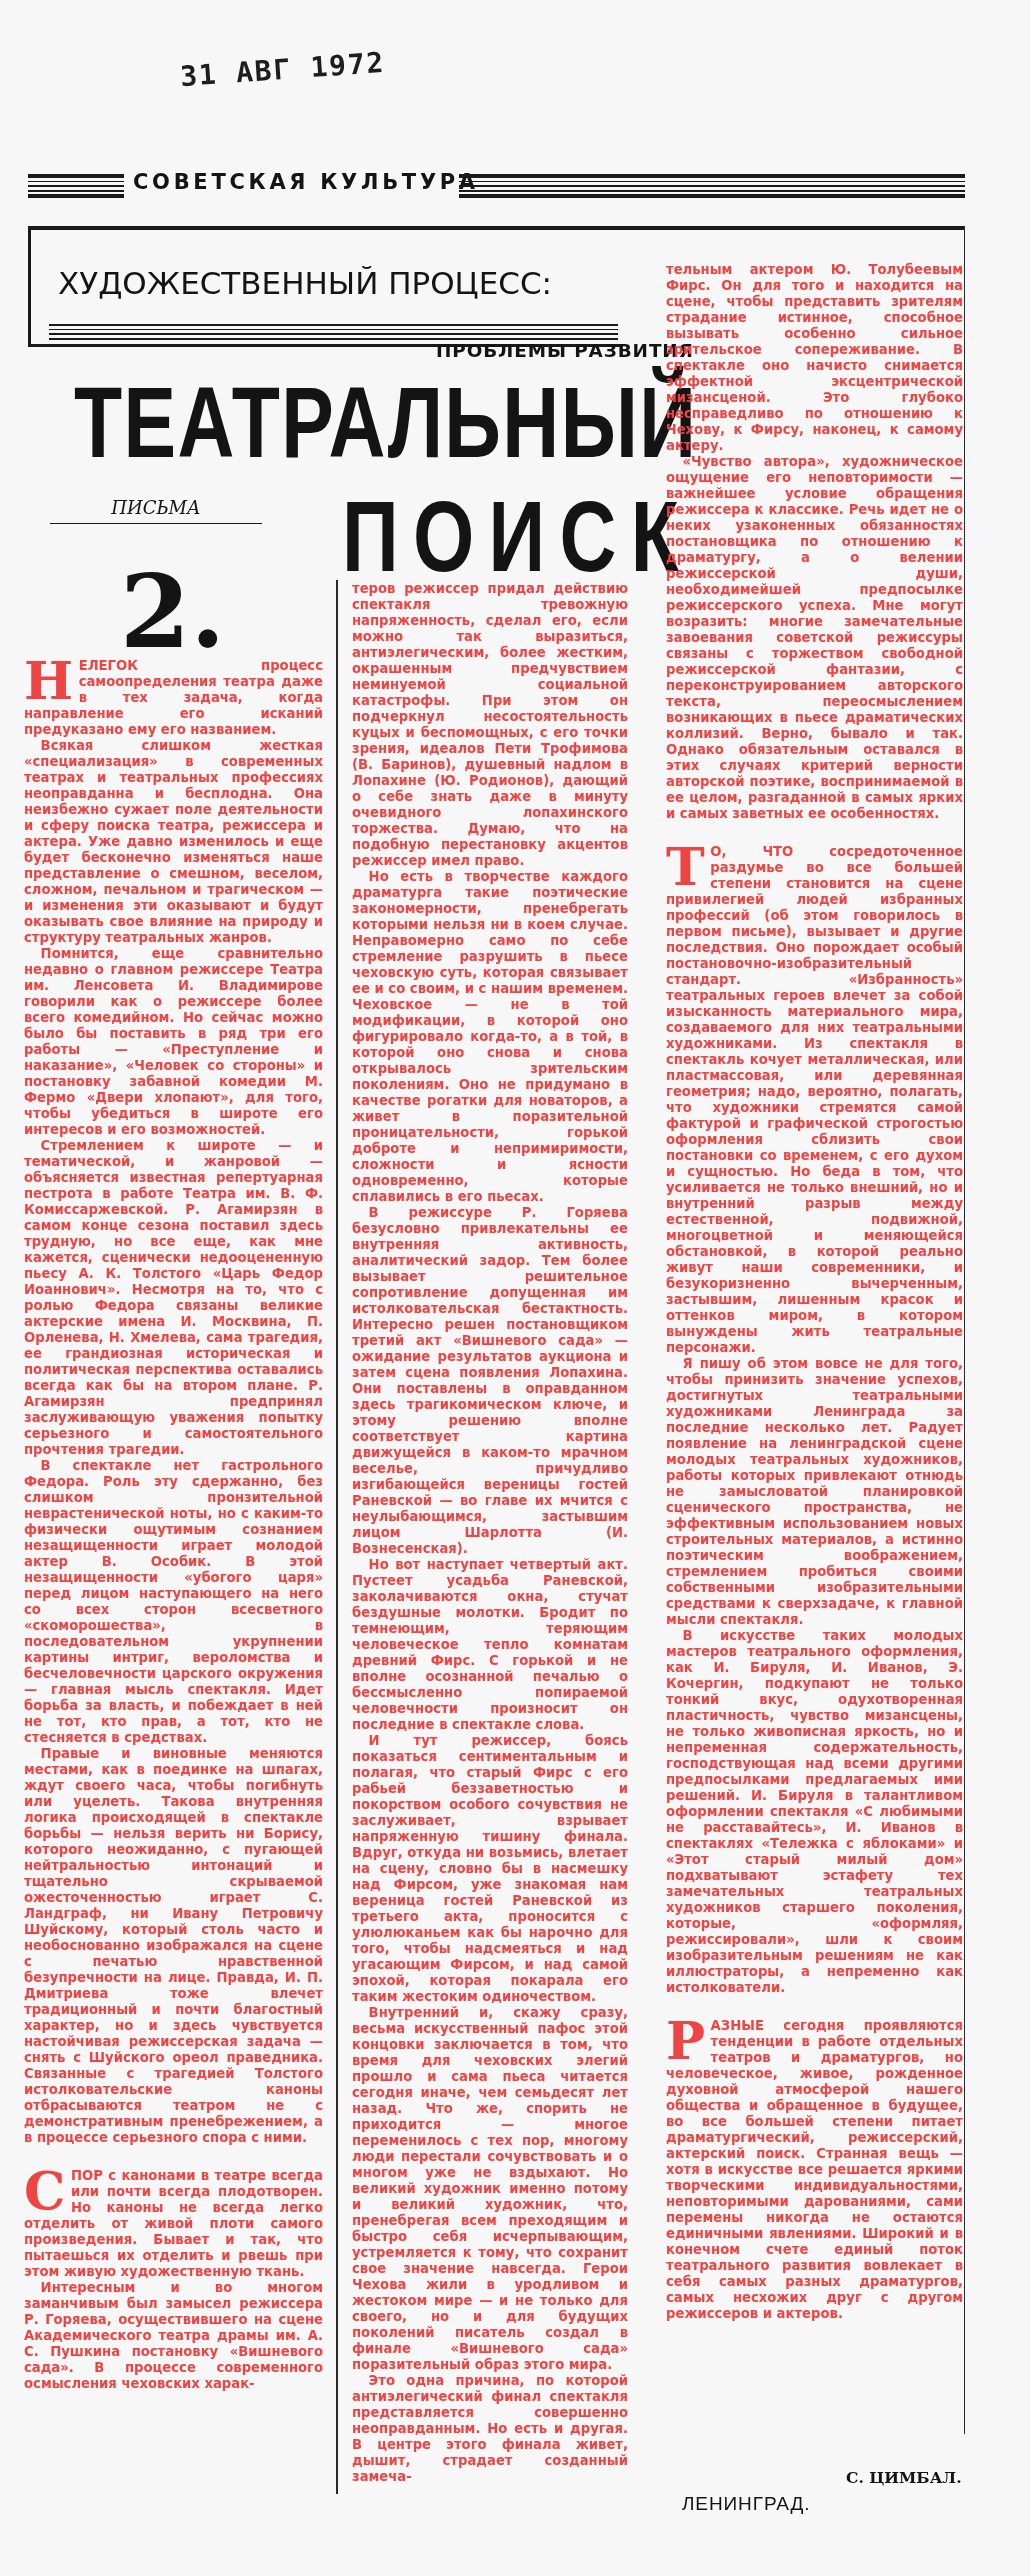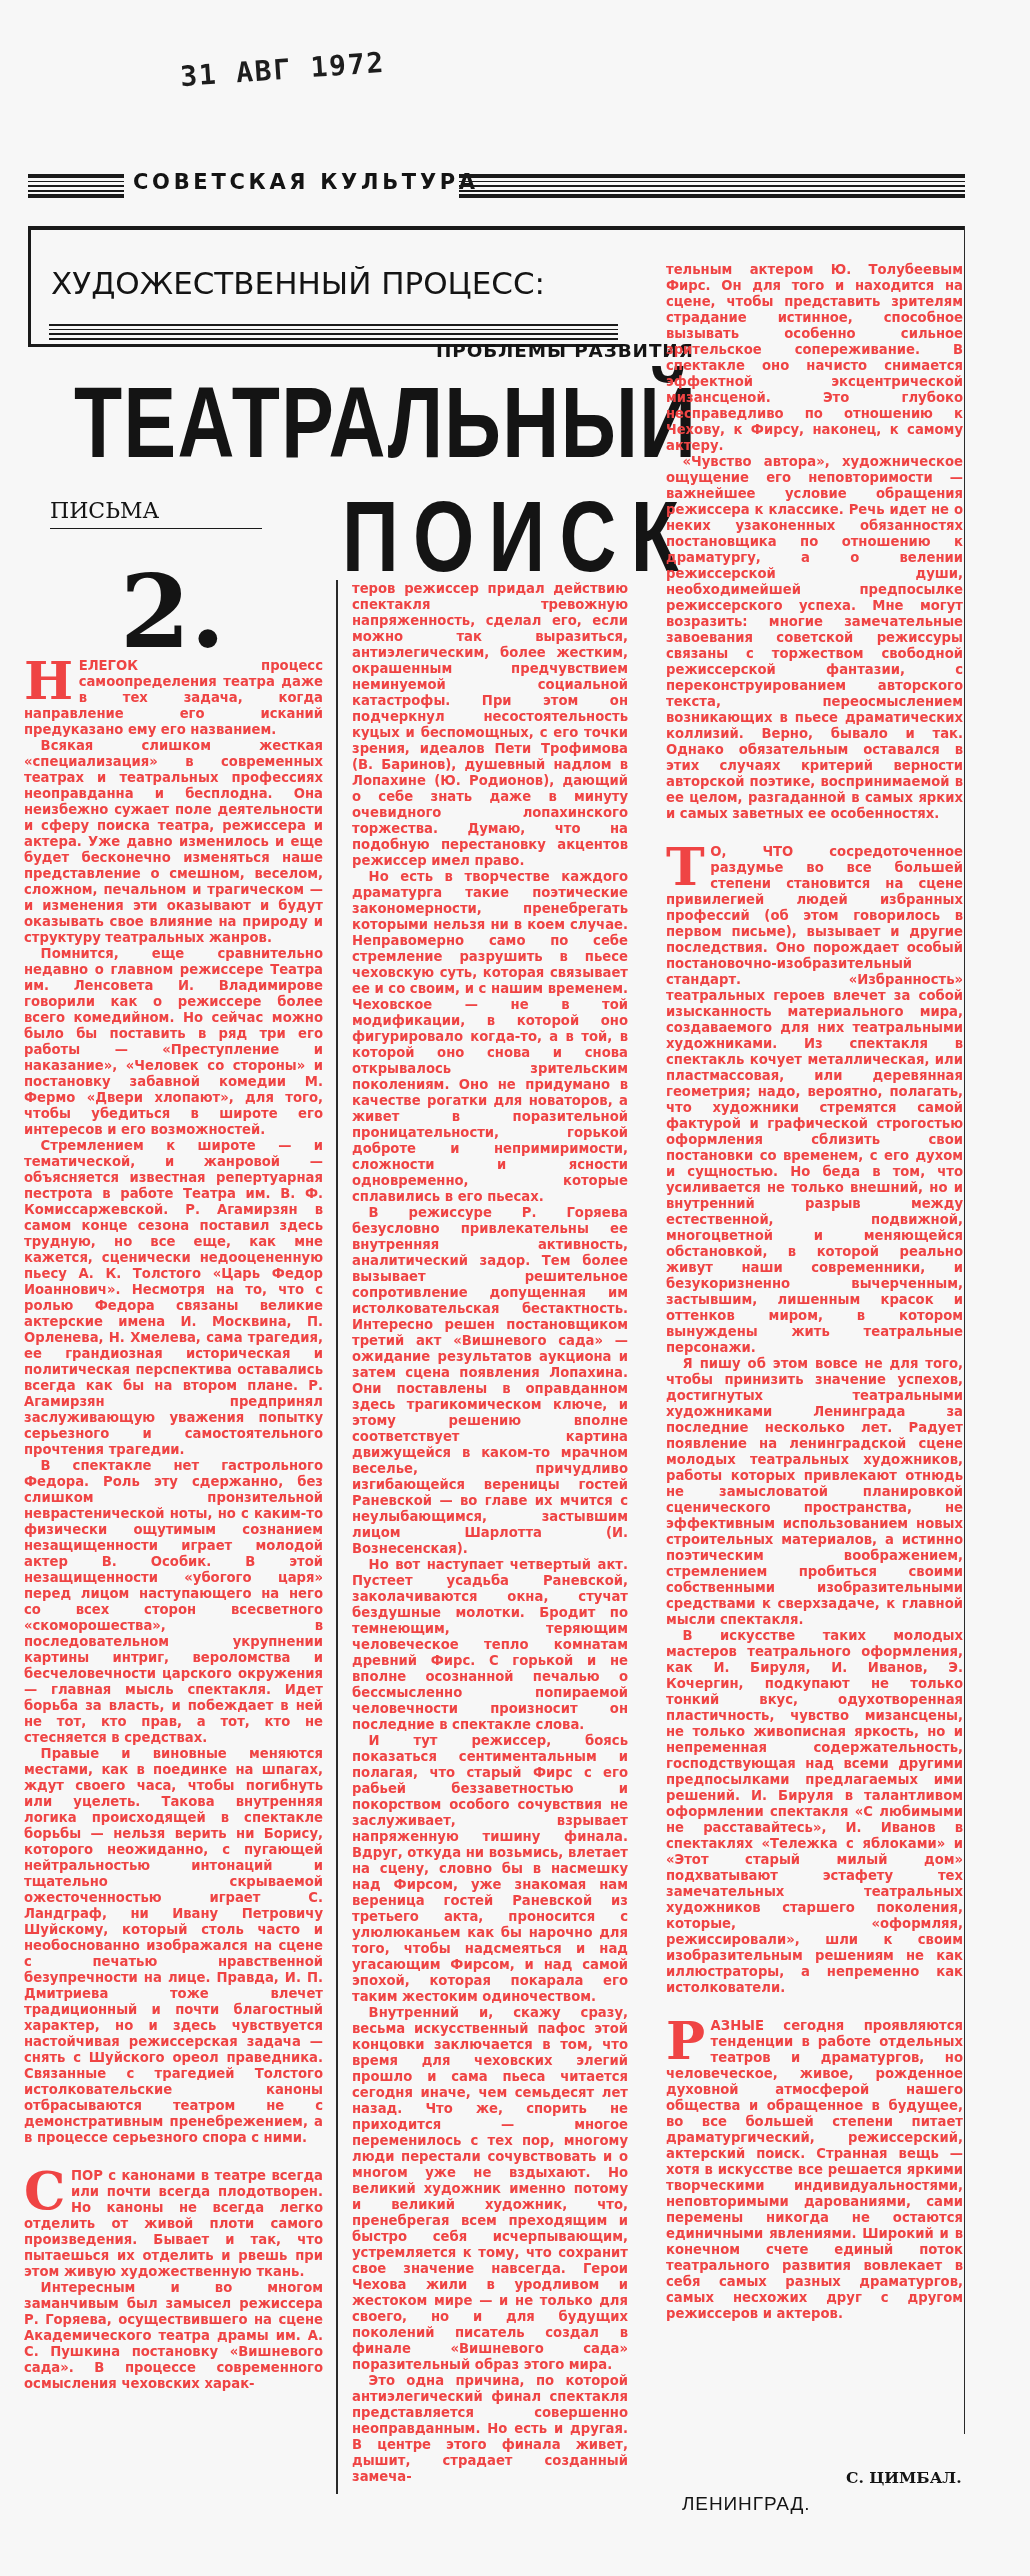--- a/index.html
+++ b/index.html
@@ -23,35 +23,35 @@
   .masthead .r1 { left: 0; width: 96px; }
   .masthead .r2 { left: 431px; width: 506px; }
   .masthead .title {
     position: absolute; left: 105px; top: 0; font-size: 21px; font-weight: bold; letter-spacing: 3.7px;
   }
   .box {
     position: absolute; left: 28px; top: 226px; width: 589px; height: 114px;
     border-left: 3.7px solid #1a1a1a; border-top: 4.6px solid #1a1a1a; border-bottom: 3.7px solid #1a1a1a;
   }
   .topline { position: absolute; left: 616px; top: 226px; width: 348px; border-top: 4.6px solid #1a1a1a; }
-  .box .heading { position: absolute; left: 20px; top: 35px; font-size: 31px; letter-spacing: 0; }
+  .box .heading { position: absolute; left: 27px; top: 35px; font-size: 31px; letter-spacing: 0; }
   .box .hrule {
     position: absolute; left: 18.4px; top: 94px; width: 569px; height: 16.6px;
     background: repeating-linear-gradient(#1a1a1a 0 1.8px, transparent 1.8px 4.6px);
   }
   .subhead { position: absolute; left: 416px; top: 340px; font-size: 18.4px; font-weight: bold; letter-spacing: 0.9px; margin-left: 20px; }
   .big-title {
     position: absolute; font-family: "Liberation Sans", sans-serif; font-weight: bold;
     font-size: 101px; letter-spacing: 1.8px; transform: scaleX(0.78); transform-origin: left top; line-height: 1;
   }
   .t1 { left: 74px; top: 372px; }
   .t2 { left: 342px; top: 486px; letter-spacing: 18.4px; }
   .kicker {
-    position: absolute; left: 50px; top: 497px; width: 212px; 
-    font-family: "DejaVu Serif", serif; font-size: 22px; line-height: 1.25;
+    position: absolute; left: 50px; top: 497px; width: 212px; text-align: center;
+    font-family: "DejaVu Serif", serif; font-style: italic; font-size: 18px; line-height: 1.25;
     border-bottom: 1.8px solid #1a1a1a; padding-bottom: 3.7px;
   }
   .number { position: absolute; left: 120px; top: 561px; font-family: "DejaVu Serif", serif; font-weight: bold; font-size: 101px; line-height: 1; }
   .col {
     position: absolute; font-size: 13.2px; line-height: 16px; text-align: justify; font-weight: bold; color: #ef4444;
   }
   .col p { margin: 0; text-indent: 16.6px; }
   .col p.gap { margin-top: 22px; }
   .col .drop {
     float: left; font-family: "DejaVu Serif", serif; font-weight: bold; font-size: 52px; line-height: 42px;

